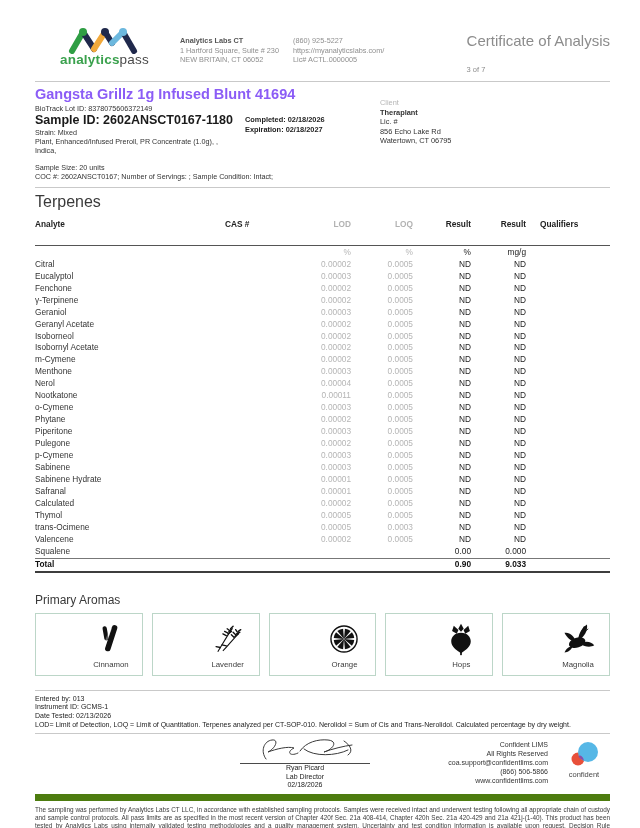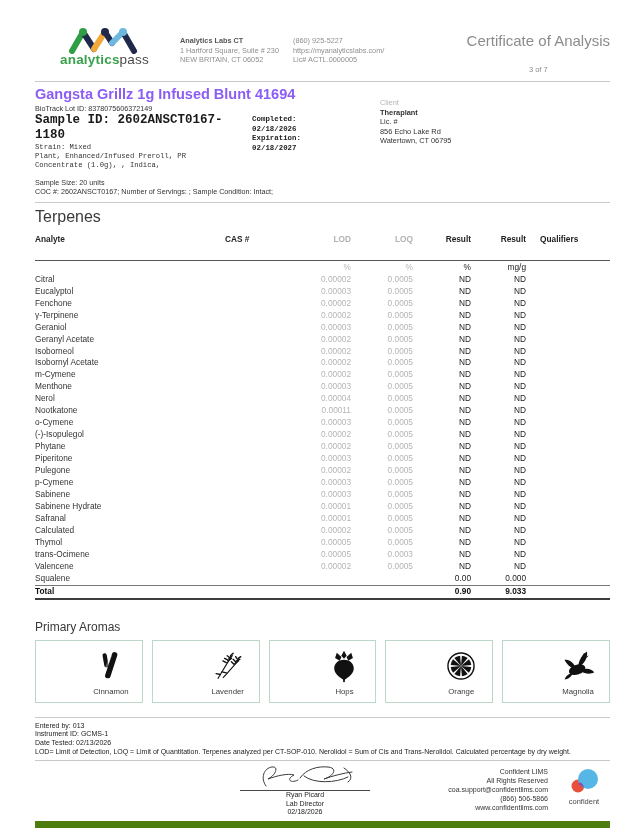--- a/index.html
+++ b/index.html
@@ -11,30 +11,30 @@
   .hdr { display:flex; align-items:flex-start; padding-bottom:6px; border-bottom:1px solid #c9c9c9; min-height:58px; }
   .logo-block { margin-left:25px; width:112px; }
   .logo-mark { display:block; margin-left:6px; }
   .logo-text { font-size:13.5px; letter-spacing:.2px; margin-top:-2px; }
   .logo-text .lt1 { color:#3aa14d; font-weight:bold; }
   .logo-text .lt2 { color:#4a4a4a; }
   .hdr-col { font-size:7.3px; line-height:9.5px; color:#8f8f8f; margin-top:12px; }
   .hdr-col .lab-name { color:#555; font-weight:bold; }
   .hdr-col1 { width:105px; margin-left:8px; }
   .hdr-col2 { width:130px; margin-left:8px; }
-  .hdr-right { margin-left:auto; text-align:center; }
+  .hdr-right { margin-left:auto; text-align:left; }
   .cert-title { font-size:15px; color:#8c8c8c; font-weight:400; margin-top:8px; }
   .page-num { font-size:7.5px; color:#8c8c8c; margin-top:16px; }
 
   
   .sample { display:flex; padding:4px 0 6px 0; border-bottom:1px solid #c9c9c9; }
   .sample-left { width:310px; }
   .prod-title { font-size:14.5px; font-weight:bold; color:#8b5cf6; line-height:17px; }
   .biotrack { font-size:7.2px; color:#333; margin-top:1px; }
-  .sid-row { display:flex; align-items:flex-start; gap:10px;font-family:Liberation Mono, monospace; }
+  .sid-row { display:flex; align-items:flex-start; gap:10px; }
   .sample-id { font-size:12.5px; font-weight:bold; color:#1a1a1a; line-height:15px; }
   .dates { font-size:7.4px; font-weight:bold; line-height:9.5px; margin-top:2px; }
   .small-line { font-size:7.2px; line-height:9px; color:#333; }
   .matrix { width:200px; }
   .sample-gap { height:8px; }
   .client-block { margin-left:35px; margin-top:12px; font-size:7.4px; line-height:9.5px; color:#333; }
   .client-label { color:#b5b5b5; }
   .client-name { font-weight:bold; }
 
   
@@ -287,29 +287,20 @@
         <tr>
           <td class="col-analyte">o-Cymene</td>
           <td class="col-cas"></td>
           <td class="col-num dim">0.00003</td>
           <td class="col-num dim">0.0005</td>
           <td class="col-num res">ND</td>
           <td class="col-num res">ND</td>
           <td class="col-qual"></td>
         </tr>
         <tr>
-          <td class="col-analyte">(-)-Isopulegol</td>
-          <td class="col-cas"></td>
-          <td class="col-num dim">0.00002</td>
-          <td class="col-num dim">0.0005</td>
-          <td class="col-num res">ND</td>
-          <td class="col-num res">ND</td>
-          <td class="col-qual"></td>
-        </tr>
-        <tr>
           <td class="col-analyte">Phytane</td>
           <td class="col-cas"></td>
           <td class="col-num dim">0.00002</td>
           <td class="col-num dim">0.0005</td>
           <td class="col-num res">ND</td>
           <td class="col-num res">ND</td>
           <td class="col-qual"></td>
         </tr>
         <tr>
           <td class="col-analyte">Piperitone</td>
@@ -459,49 +450,49 @@
                   <path d="M11 30 l-5 -1"></path>
                   <path d="M13 27 l5 1"></path>
                 </g>
               </g>
             </svg>
           </div>
           <div class="aroma-label">Lavender</div>
         </div>
         <div class="aroma-card">
           <div class="aroma-icon">
-            <svg width="34" height="34" viewBox="0 0 40 40">
-              <g fill="#111">
-                <path d="M20 2 l3.2 6 -3.2 3.4 -3.2 -3.4 z"></path>
-                <path d="M11.5 4.5 l5.5 5 -2 4.4 -5.5 -3.4 z"></path>
-                <path d="M28.5 4.5 l-5.5 5 2 4.4 5.5 -3.4 z"></path>
-                <path d="M20 12.5 c7.5 0 11.5 5 11.5 10 0 6.8 -6.2 10 -9.5 12.8 l-2 1.7 -2 -1.7 c-3.3 -2.8 -9.5 -6 -9.5 -12.8 0 -5 4 -10 11.5 -10 z"></path>
-                <rect x="19" y="35" width="2" height="4"></rect>
-              </g>
-            </svg>
-          </div>
-          <div class="aroma-label">Hops</div>
-        </div>
-        <div class="aroma-card">
-          <div class="aroma-icon">
             <svg width="36" height="36" viewBox="0 0 40 40">
               <circle cx="20" cy="20" r="14.5" fill="none" stroke="#111" stroke-width="1.6"></circle>
               <g fill="#111">
                 <path d="M20 20 L31.4 21 A11.5 11.5 0 0 1 28.8 27.4 Z"></path>
                 <path d="M20 20 L27.4 28.8 A11.5 11.5 0 0 1 21 31.4 Z"></path>
                 <path d="M20 20 L19 31.4 A11.5 11.5 0 0 1 12.6 28.8 Z"></path>
                 <path d="M20 20 L11.2 27.4 A11.5 11.5 0 0 1 8.6 21 Z"></path>
                 <path d="M20 20 L8.6 19 A11.5 11.5 0 0 1 11.2 12.6 Z"></path>
                 <path d="M20 20 L12.6 11.2 A11.5 11.5 0 0 1 19 8.6 Z"></path>
                 <path d="M20 20 L21 8.6 A11.5 11.5 0 0 1 27.4 11.2 Z"></path>
                 <path d="M20 20 L28.8 12.6 A11.5 11.5 0 0 1 31.4 19 Z"></path>
               </g>
             </svg>
           </div>
           <div class="aroma-label">Orange</div>
+        </div>
+        <div class="aroma-card">
+          <div class="aroma-icon">
+            <svg width="34" height="34" viewBox="0 0 40 40">
+              <g fill="#111">
+                <path d="M20 2 l3.2 6 -3.2 3.4 -3.2 -3.4 z"></path>
+                <path d="M11.5 4.5 l5.5 5 -2 4.4 -5.5 -3.4 z"></path>
+                <path d="M28.5 4.5 l-5.5 5 2 4.4 5.5 -3.4 z"></path>
+                <path d="M20 12.5 c7.5 0 11.5 5 11.5 10 0 6.8 -6.2 10 -9.5 12.8 l-2 1.7 -2 -1.7 c-3.3 -2.8 -9.5 -6 -9.5 -12.8 0 -5 4 -10 11.5 -10 z"></path>
+                <rect x="19" y="35" width="2" height="4"></rect>
+              </g>
+            </svg>
+          </div>
+          <div class="aroma-label">Hops</div>
         </div>
         <div class="aroma-card">
           <div class="aroma-icon">
             <svg width="36" height="36" viewBox="0 0 40 40">
               <g fill="#111">
                 <ellipse cx="19" cy="24" rx="9.5" ry="5.5" transform="rotate(-18 19 24)"></ellipse>
                 <path d="M20 21 C 21 13 25 7 30 4 C 31 11 27 17 22 21 Z"></path>
                 <path d="M17 21 C 14 15 10 13 5 13 C 8 19 12 22 17 23 Z"></path>
                 <path d="M24 24 C 30 22 35 23 38 27 C 33 30 27 28 23 26 Z"></path>
                 <path d="M12 28 C 8 30 6 32 5 35 C 9 35 12 32 14 29 Z"></path>

